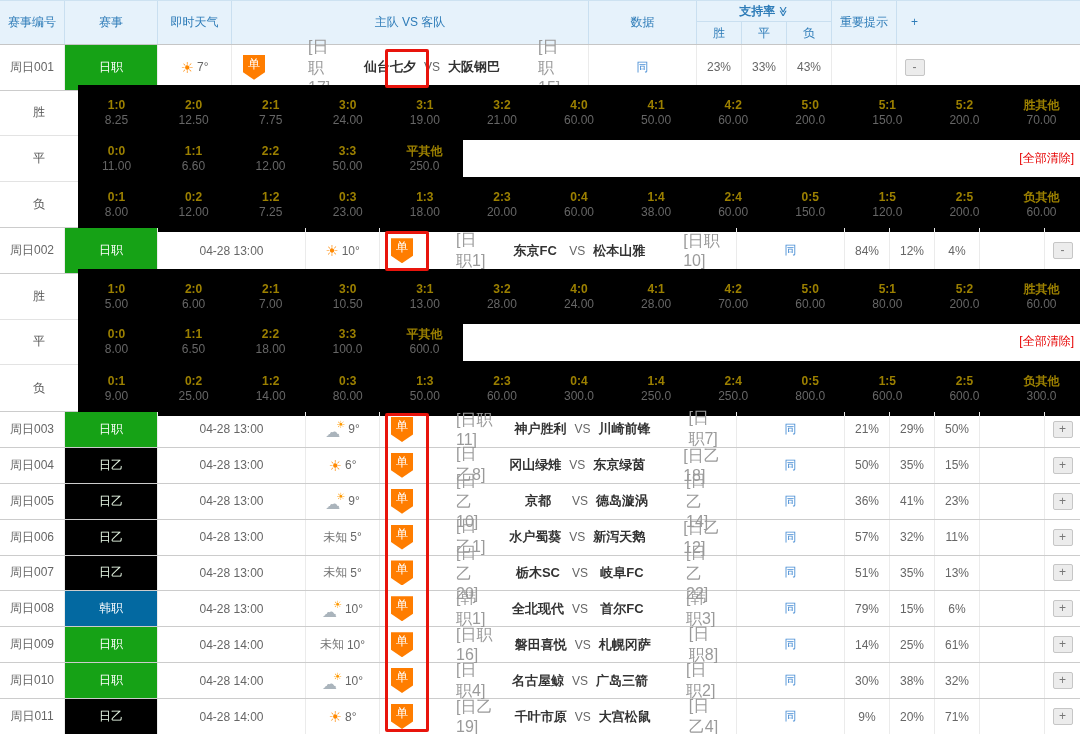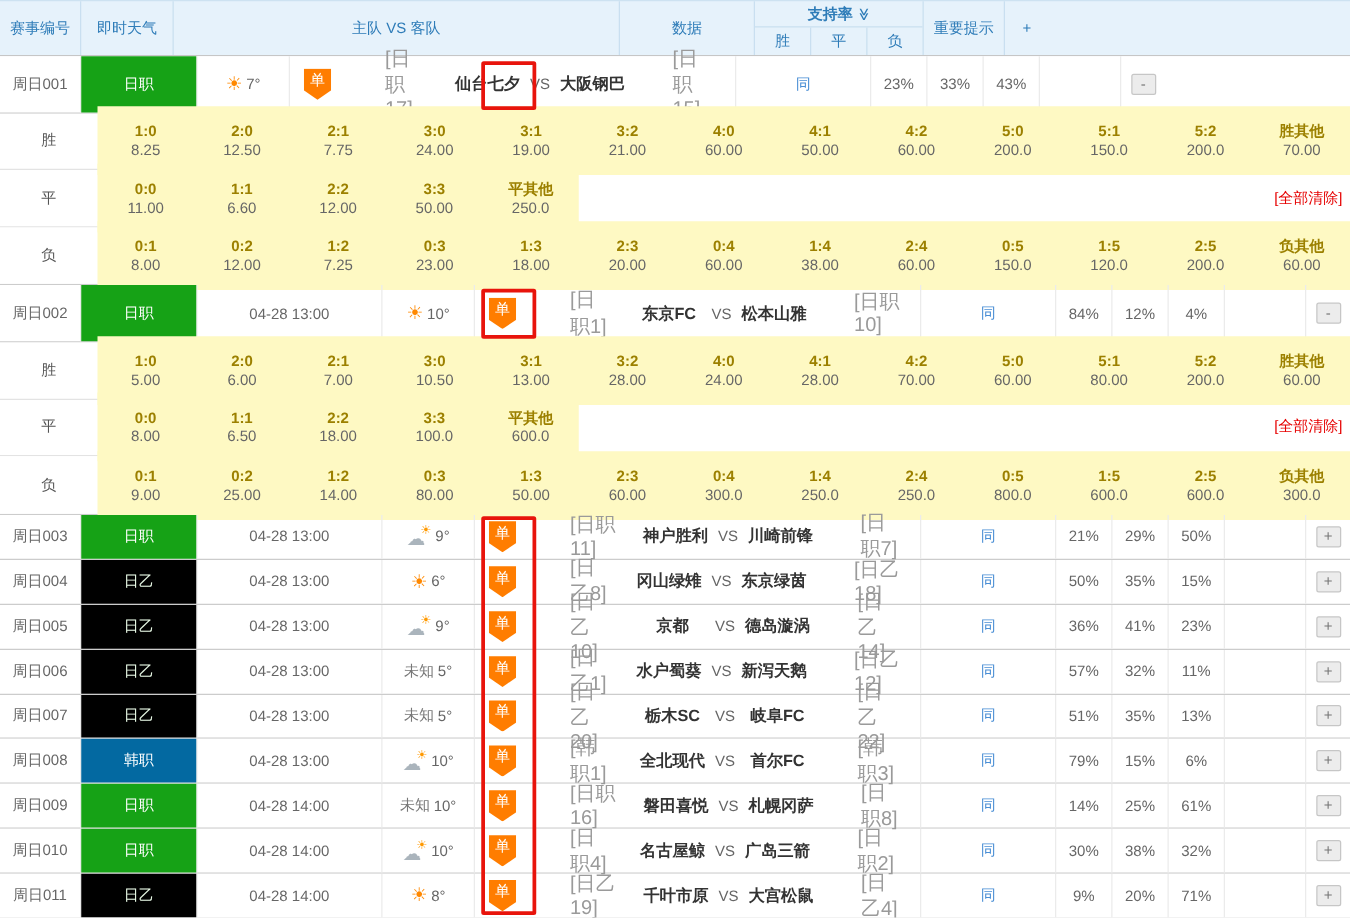--- a/index.html
+++ b/index.html
@@ -58,21 +58,21 @@
 
   .link{ color:#4b8fd5; cursor:pointer; }
   .toggle{ width:20px; height:17px; background:#ececec; border:1px solid #c6c6c6; border-radius:2px;
     color:#777; font-size:12px; line-height:13px; cursor:pointer; padding:0; }
 
   
   .oblock{ border-bottom:1px solid #ccc; }
   .orow{ height:45.66px; display:flex; align-items:center; border-bottom:1px solid #e3e3e3; background:#fff; }
   .orow:last-child{ border-bottom:none; }
   .olabel{ width:78px; text-align:center; color:#555; }
-  .ostrip{ display:flex; background:#fef9c3; height:55px; align-items:center;justify-content:center; }
+  .ostrip{ display:flex; background:#000000; height:55px; align-items:center;justify-content:center; }
   .ostrip.full{ flex:1; }
   .ostrip.short{ width:385px; }
   .ocell{ flex:1; width:77px; text-align:center; display:flex; flex-direction:column; cursor:pointer; }
   .ocell b{ color:#9c8000; font-size:12px; line-height:16px; font-weight:bold; }
   .ocell i{ font-style:normal; color:#666; font-size:12px; line-height:15px; }
   .ospacer{ flex:1; }
   .oclear{ color:#e60000; margin-right:6px; cursor:pointer; }
 
   
   .anno{ position:absolute; border:3px solid #e8140c; border-radius:2px; left:385px; width:44px;
@@ -80,20 +80,21 @@
   .anno1{ top:49px; height:39px; }
   .anno2{ top:231px; height:40px; }
   .anno3{ top:413px; height:319px; }
 </style>
 </head>
 <body>
 
 <div class="page">
   <div class="thead">
     <div class="hc c-no">赛事编号</div>
+    <div class="hc c-league">赛事</div>
     <div class="hc c-weather">即时天气</div>
     <div class="hc c-teams">主队 VS 客队</div>
     <div class="hc c-data">数据</div>
     <div class="hc c-support">
       <div class="sup-top">
         <span>支持率</span>
         <span class="sorticon">≫</span>
       </div>
       <div class="sup-bottom">
         <span class="sc">胜</span>

